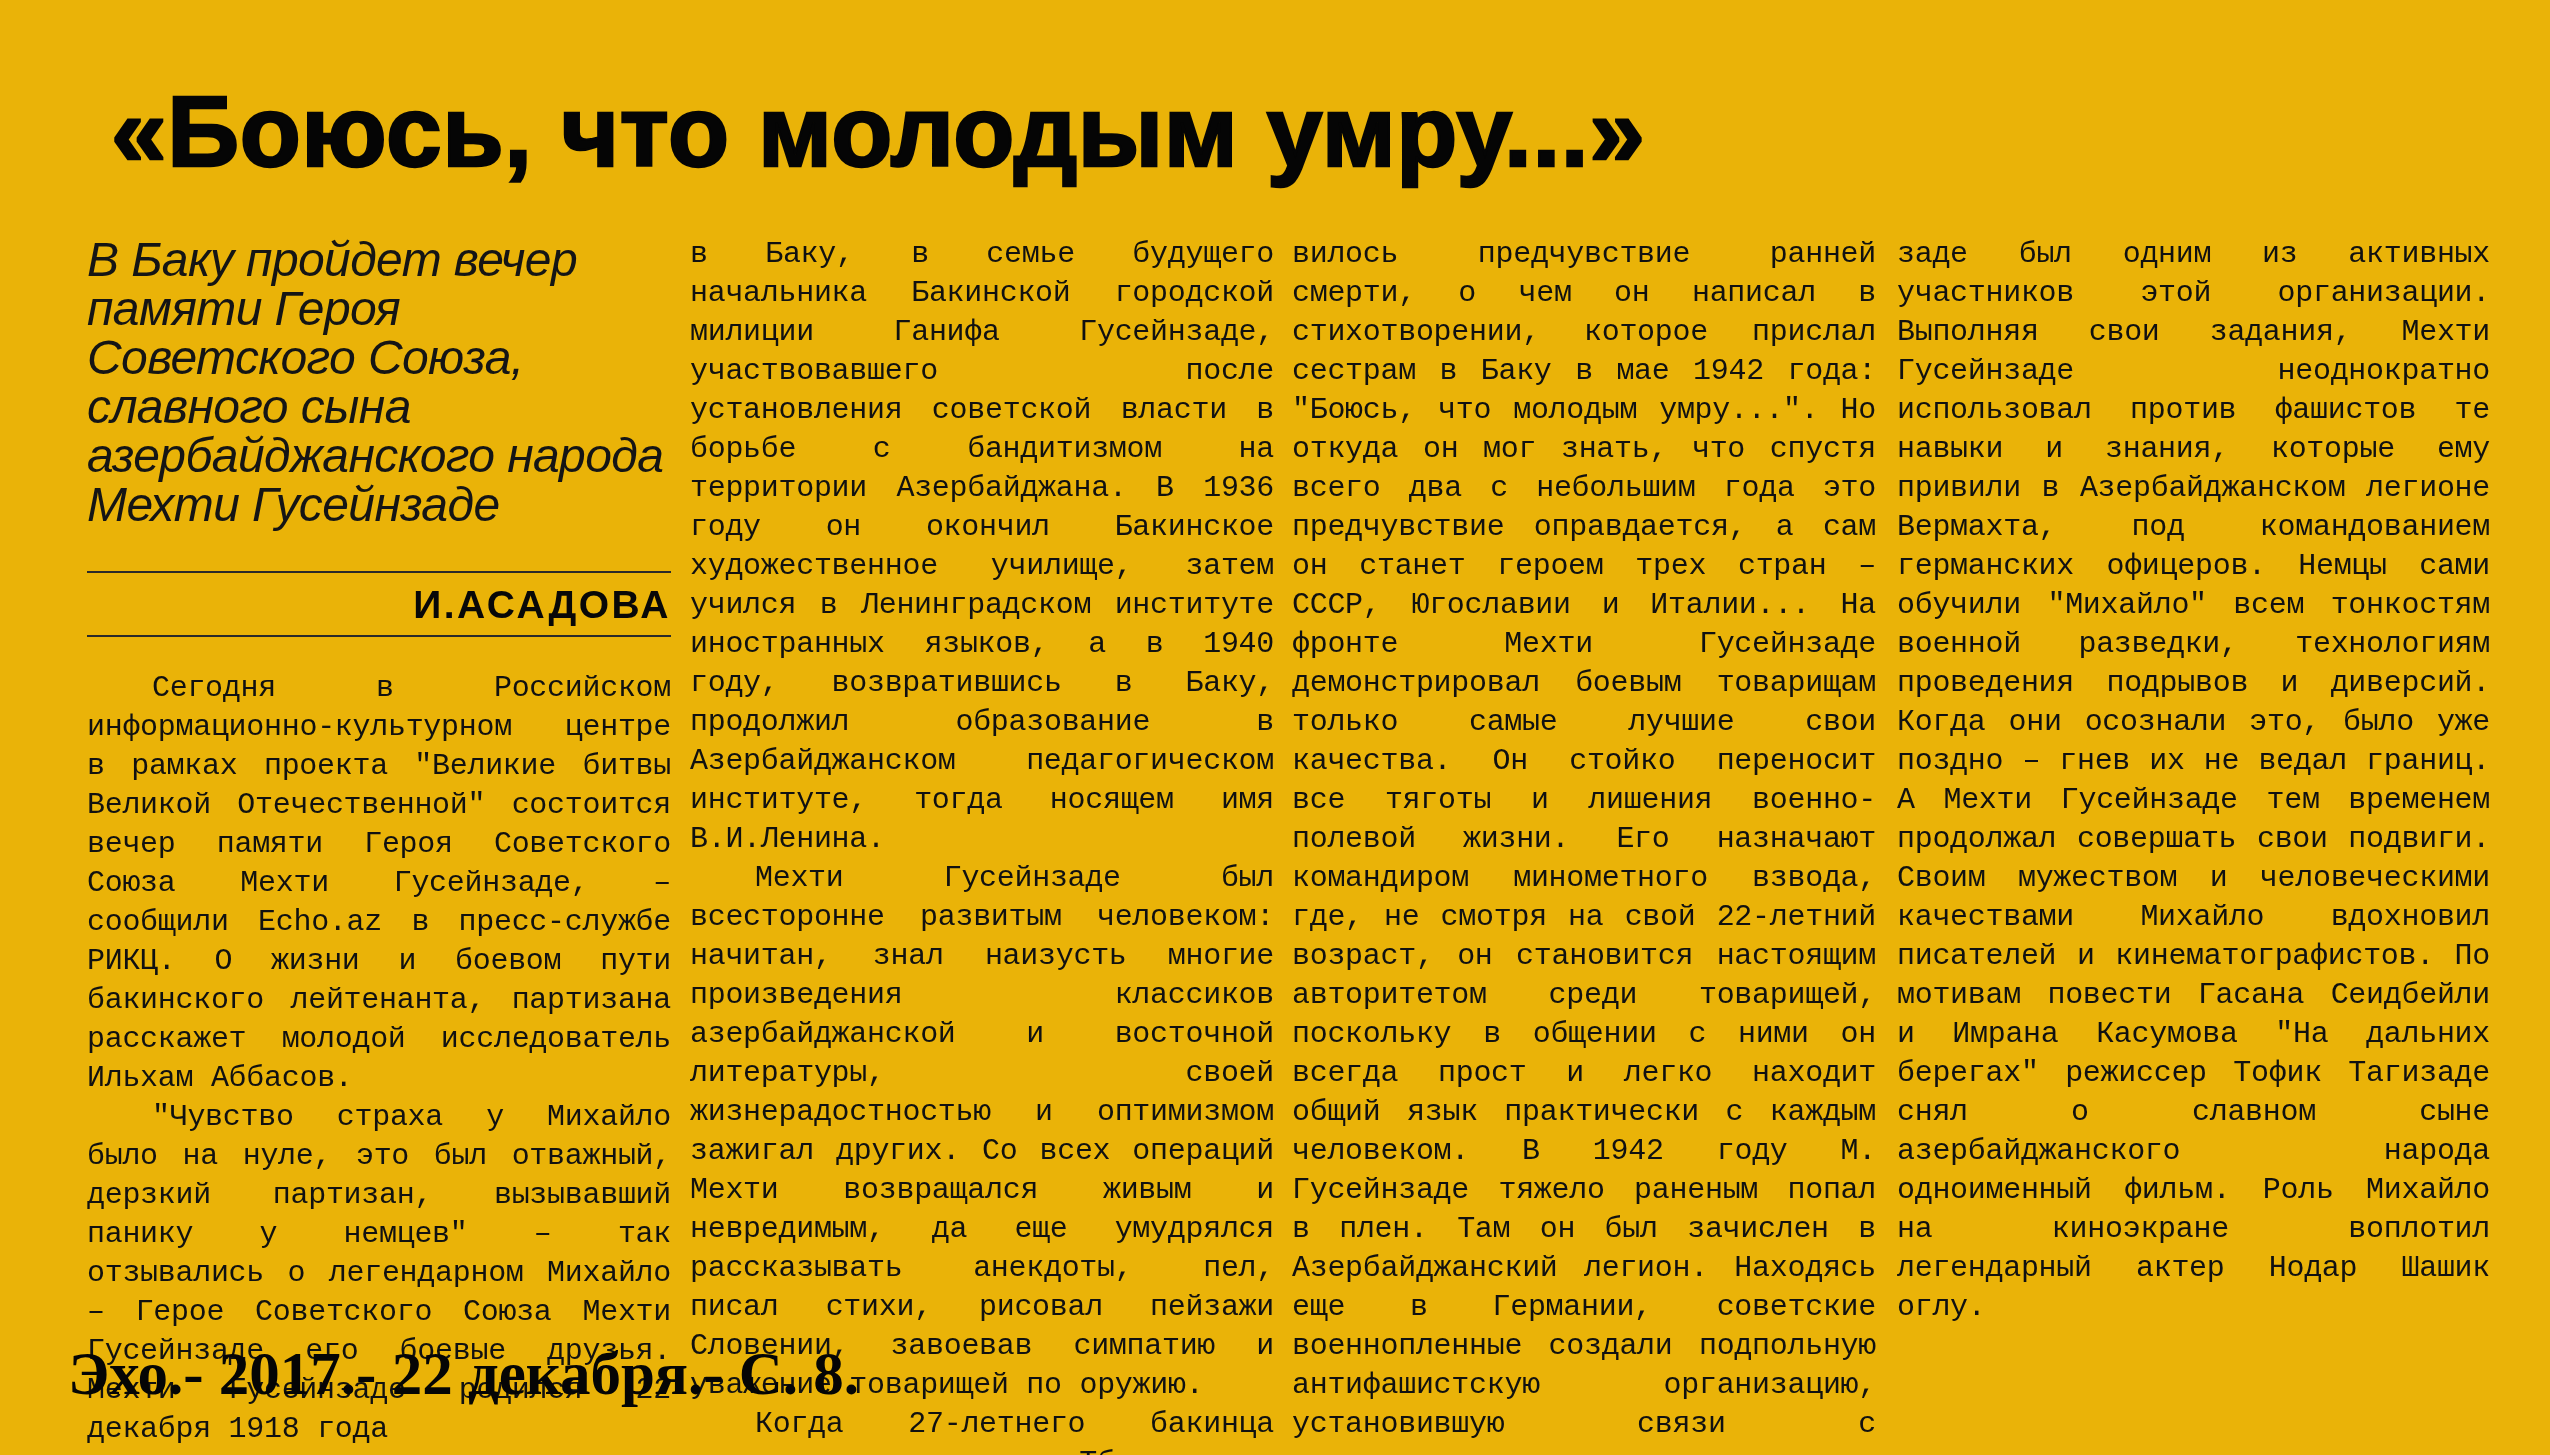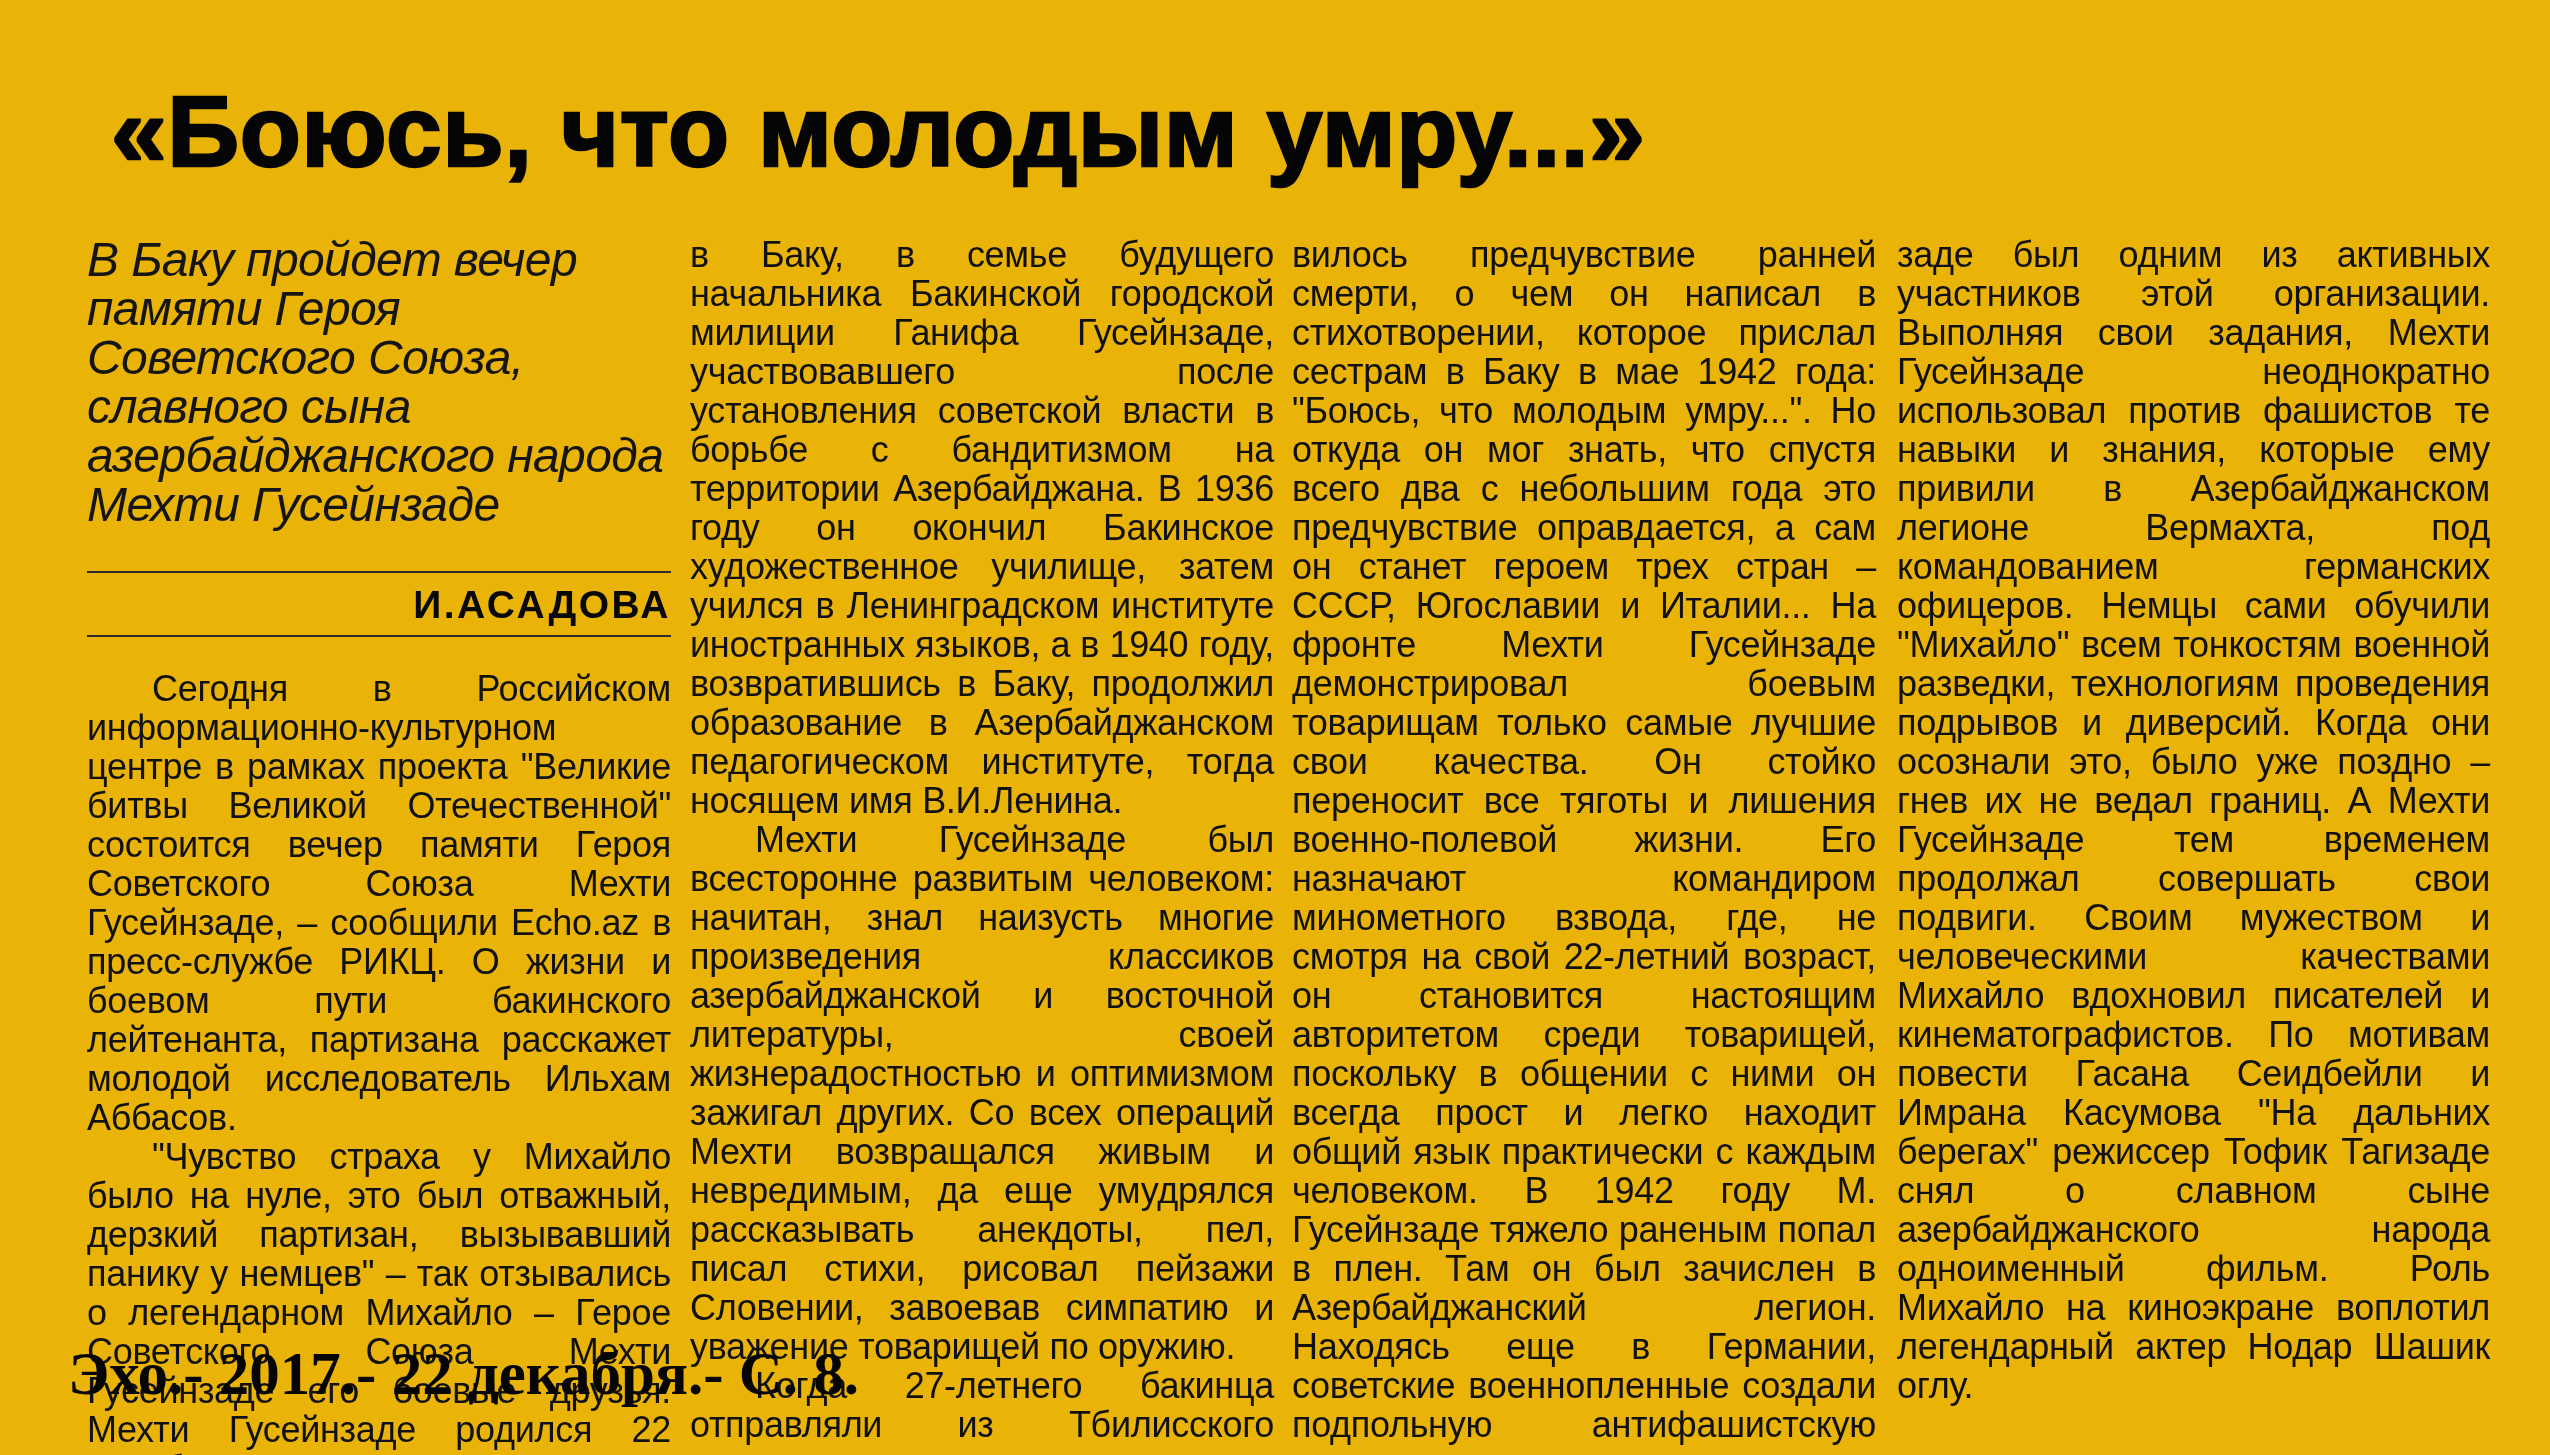--- a/index.html
+++ b/index.html
@@ -54,25 +54,26 @@
   }
   .byline {
     font-size: 39px;
     font-weight: bold;
     letter-spacing: 2.5px;
     color: #080808;
   }
   .body { margin-top: 32px; }
   .body p, .textcol p {
     margin: 0;
-    font-size: 36px;
+    font-size: 30px;
     line-height: 39px;
     letter-spacing: -0.3px;
     text-align: justify;
     color: #111111;
+    font-family: Liberation Mono, monospace;
   }
   p.indent { text-indent: 65px; }
   p.cont { text-indent: 0; }
   .citation {
     position: absolute;
     left: 68px;
     top: 1339px;
     font-family: "Liberation Serif", serif;
     font-weight: bold;
     font-size: 61px;

